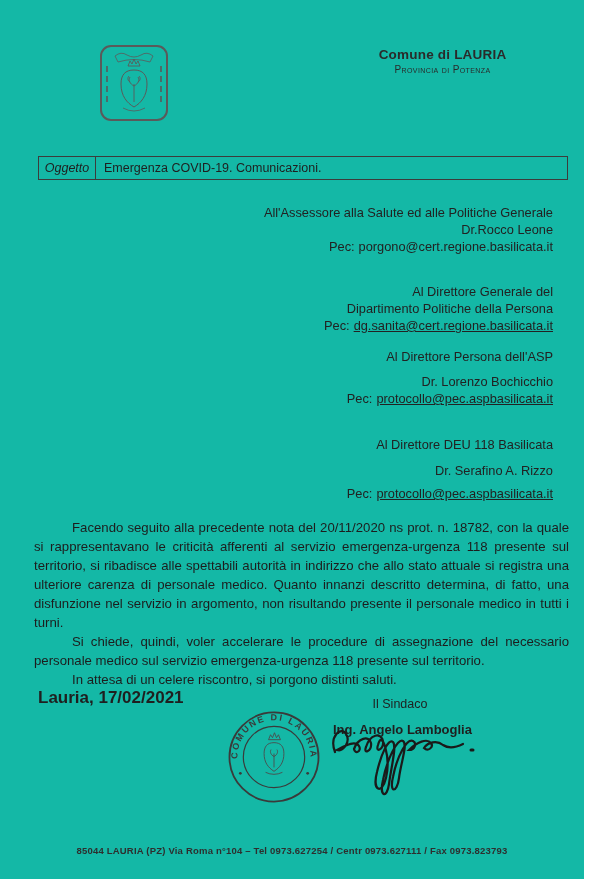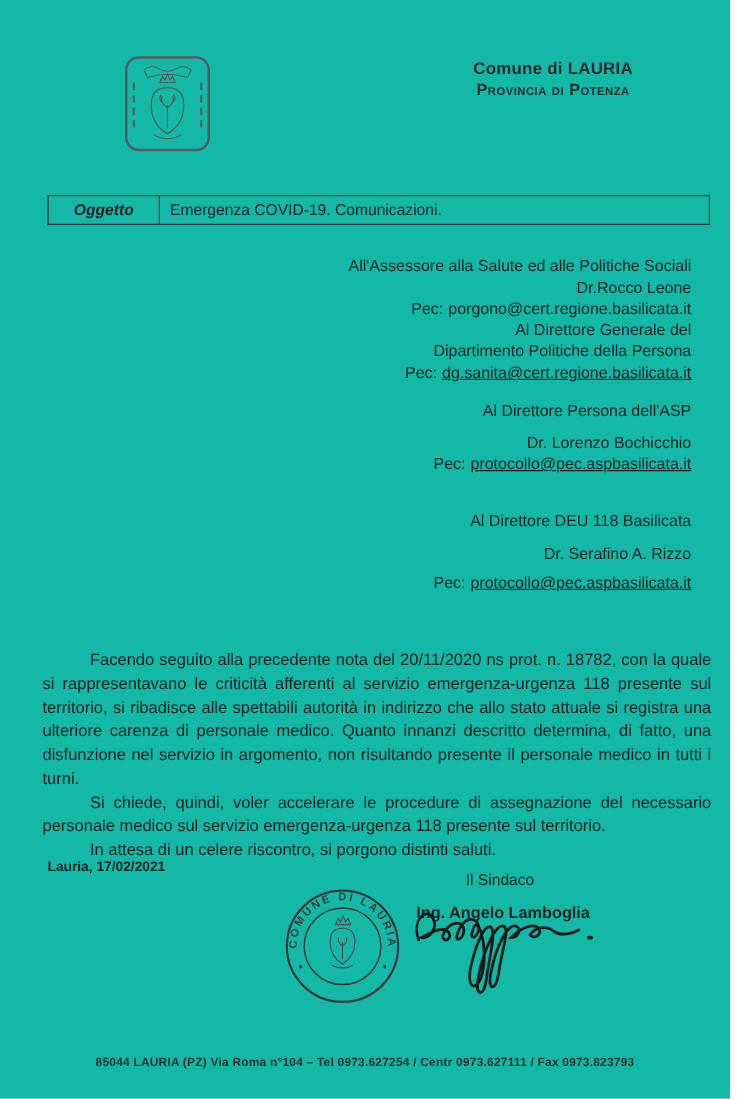--- a/index.html
+++ b/index.html
@@ -5,41 +5,41 @@
   html,body{margin:0;padding:0;background:#ffffff;}
   .page{
     position:relative; width:584px; height:879px; background:#14b8a6;
     font-family:"Liberation Sans", sans-serif; color:#1f1f1f; overflow:hidden;
   }
   
   .emblem{position:absolute; left:99px; top:44px; width:70px; height:78px;}
   
   .header{position:absolute; left:350px; top:47px; width:185px; text-align:center;}
   .muni{font-size:13.5px; font-weight:bold; letter-spacing:.2px; color:#2a2a2a;}
-  .prov{font-size:13px; font-weight:bold; font-variant:small-caps; letter-spacing:.4px; margin-top:2px; color:#2a2a2a;}
+  .prov{font-size:10px; font-weight:normal; font-variant:small-caps; letter-spacing:.4px; margin-top:2px; color:#2a2a2a;}
   
   .subject{position:absolute; left:38px; top:156px; width:530px; border-collapse:collapse;}
   .subject td{border:1px solid #3c3c3c; height:20px; vertical-align:middle;}
-  .s-label{width:56px; font-weight:bold; font-style:italic; font-size:12.5px; text-align:center; padding:0 16px;}
+  .s-label{width:56px; font-weight:normal; font-style:italic; font-size:12.5px; text-align:center; padding:0 0;}
   .s-value{font-size:12.5px; padding-left:8px;}
   
   .recipients{position:absolute; left:150px; top:204px; width:403px; text-align:right; font-size:12.8px; line-height:17px; color:#222;}
-  .rcpt-1{margin-top:0;}
+  .rcpt-1{margin-top:28px;}
   .rcpt-2{margin-top:14px;}
   .rcpt-3{margin-top:29px;}
   .rcpt-2 .r-line2{margin-top:8px;}
   .rcpt-3 .r-line2{margin-top:9px;}
   .rcpt-3 .r-line3{margin-top:6px;}
   .email{margin-left:4px;}
   .u .email{text-decoration:underline;}
   
   .body{position:absolute; left:34px; top:518px; width:535px; font-size:13.2px; line-height:19px; text-align:justify; color:#1d1d1d;}
   .body p{margin:0; text-indent:38px;}
   
-  .date{position:absolute; left:38px; top:688px; font-weight:bold; font-size:11px;}
+  .date{position:absolute; left:38px; top:688px; font-weight:bold; font-size:17px;}
   .round-stamp{position:absolute; left:227px; top:710px; width:94px; height:94px;}
   .role{position:absolute; left:330px; top:697px; width:140px; text-align:center; font-weight:normal; font-size:12.5px;}
   .name{position:absolute; left:333px; top:722px; font-weight:bold; font-size:13px;}
   .sig{position:absolute; left:325px; top:700px; width:175px; height:105px;}
   
   .footer{position:absolute; left:0; right:0; top:845px; text-align:center; font-size:9.5px; font-weight:bold; color:#2e2e2e; letter-spacing:.2px;}
 </style>
 </head>
 <body>
 
@@ -71,21 +71,21 @@
     <tbody>
         <tr>
       <td class="s-label">Oggetto</td>
       <td class="s-value">Emergenza COVID-19. Comunicazioni.</td>
     </tr>
   </tbody>
     </table>
 
   <div class="recipients">
     <div class="rcpt rcpt-0">
-      <div class="r-line">All'Assessore alla Salute ed alle Politiche Sociali</div>
+      <div class="r-line">All'Assessore alla Salute ed alle Politiche Generale</div>
       <div class="r-line">Dr.Rocco Leone</div>
       <div class="r-line"><span>Pec:</span><span class="email">porgono@cert.regione.basilicata.it</span></div>
     </div>
     <div class="rcpt rcpt-1 u">
       <div class="r-line">Al Direttore Generale del</div>
       <div class="r-line">Dipartimento Politiche della Persona</div>
       <div class="r-line"><span>Pec:</span><span class="email">dg.sanita@cert.regione.basilicata.it</span></div>
     </div>
     <div class="rcpt rcpt-2 u">
       <div class="r-line">Al Direttore Persona dell'ASP</div>

